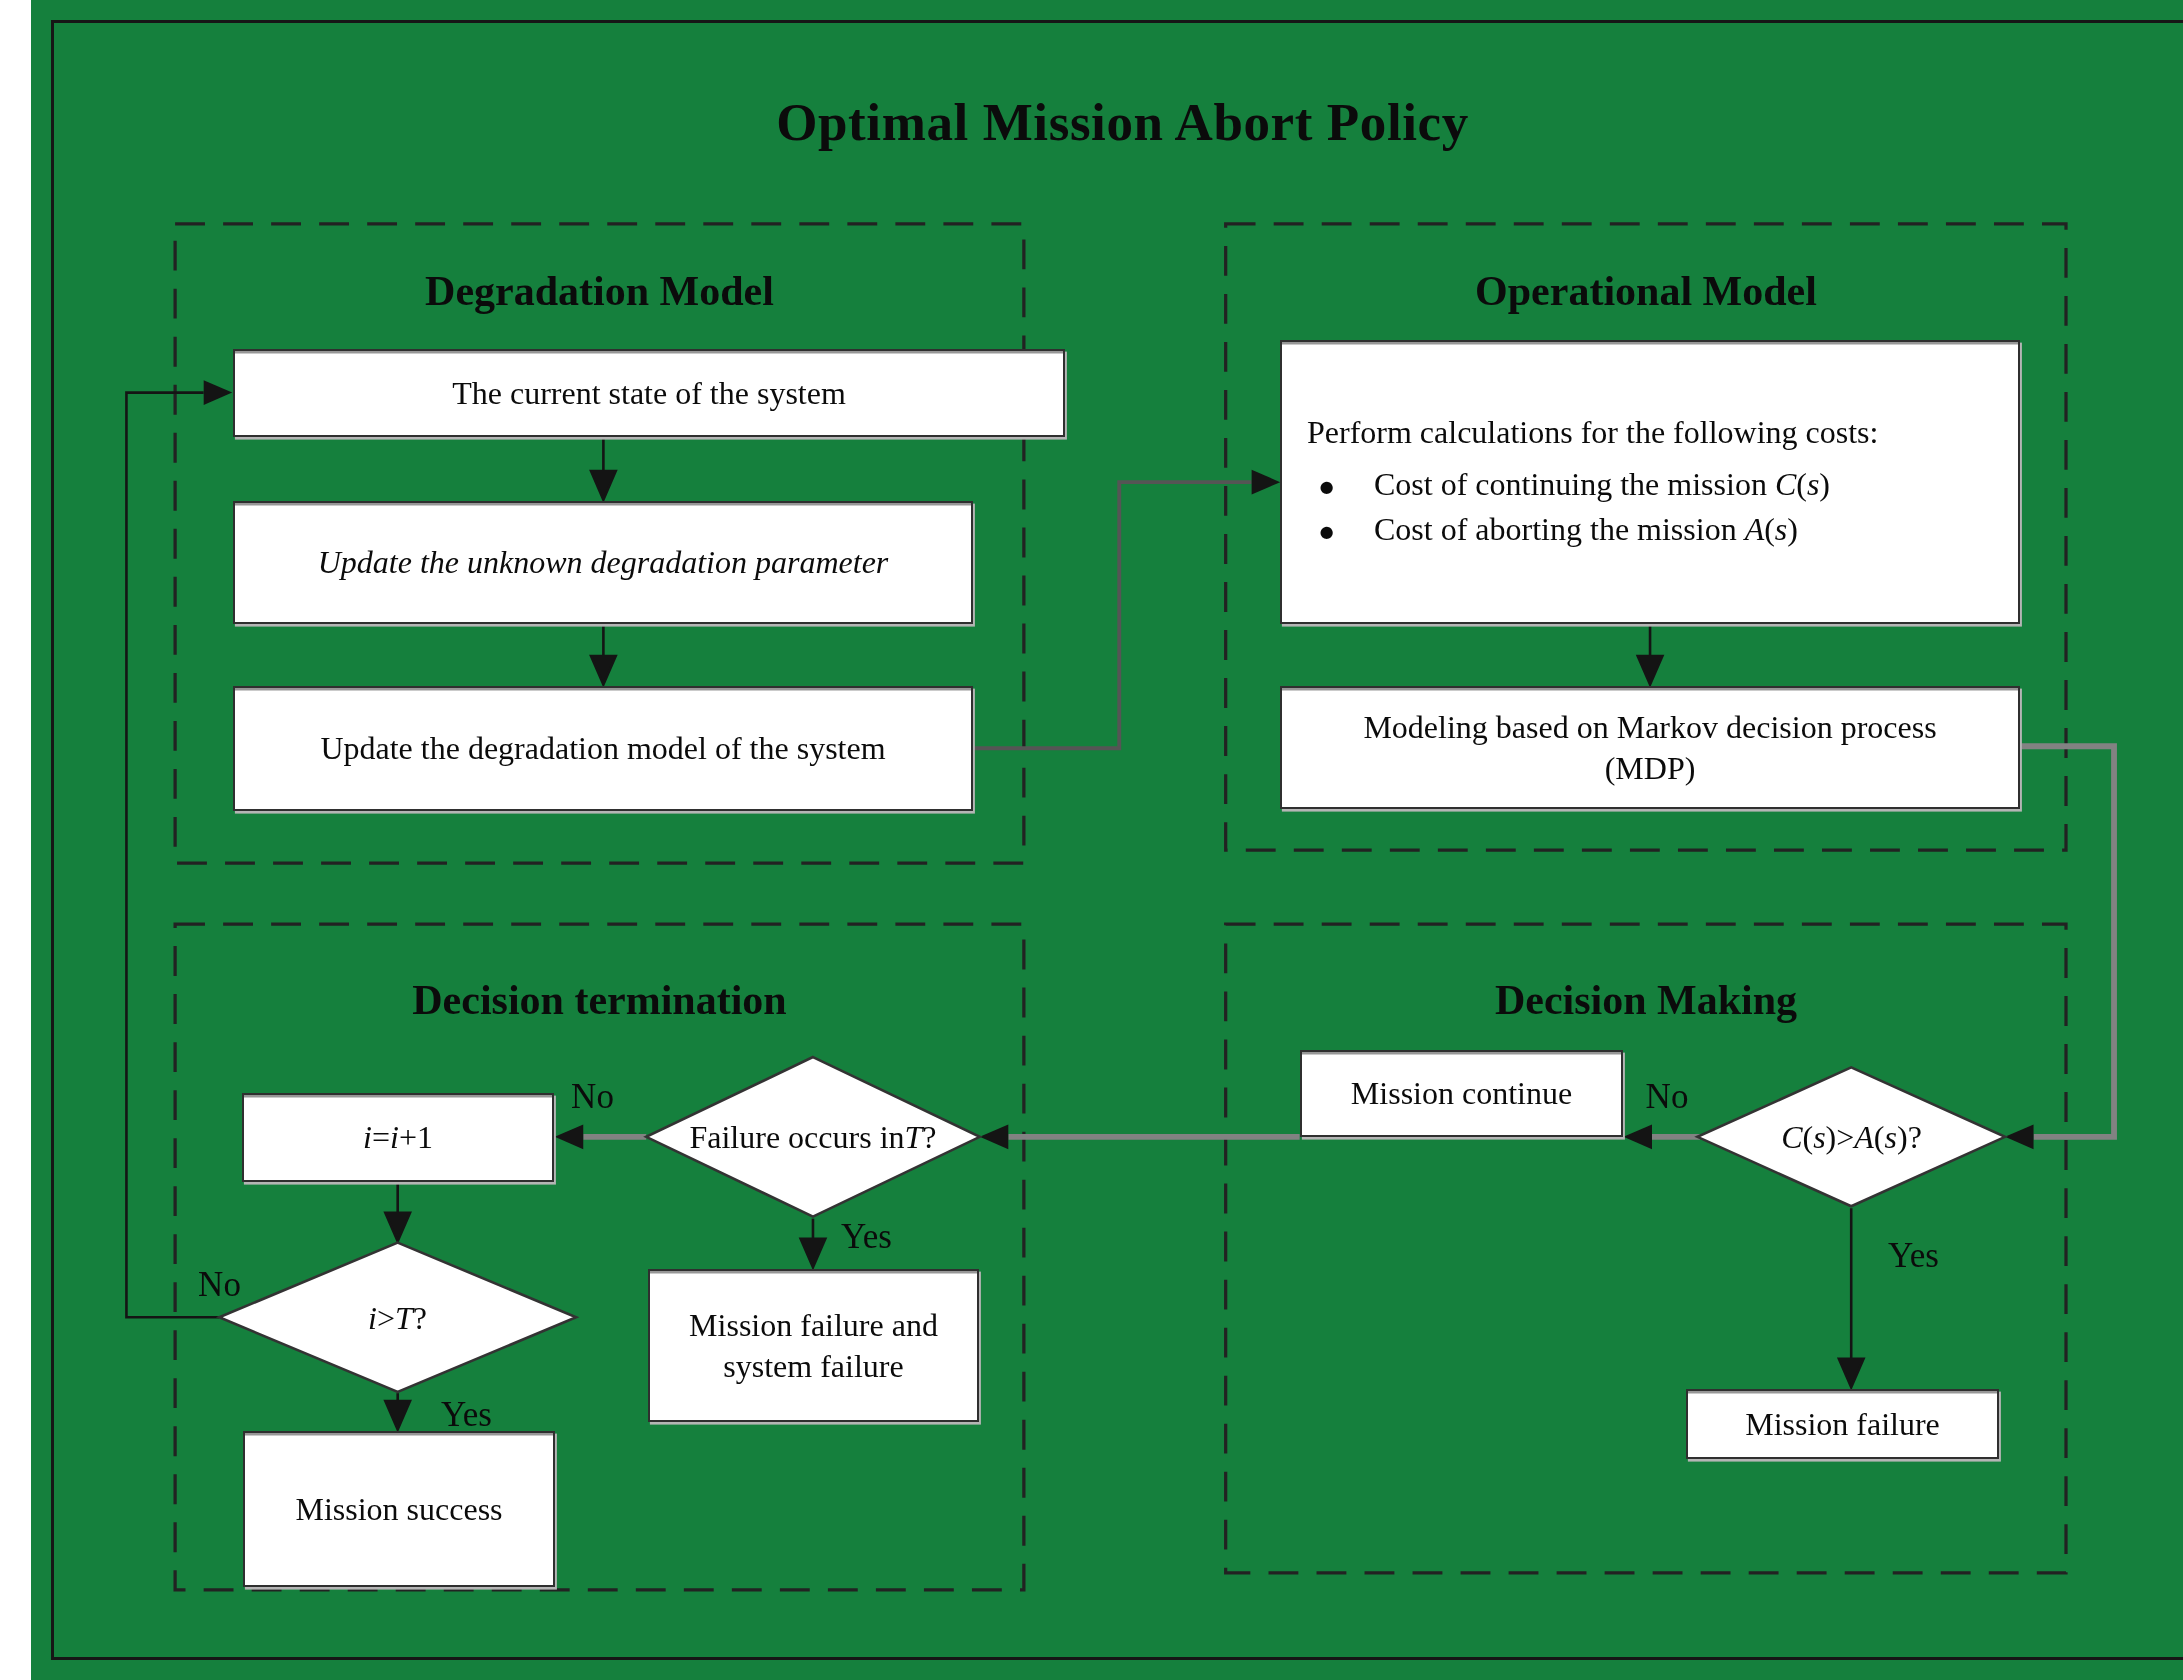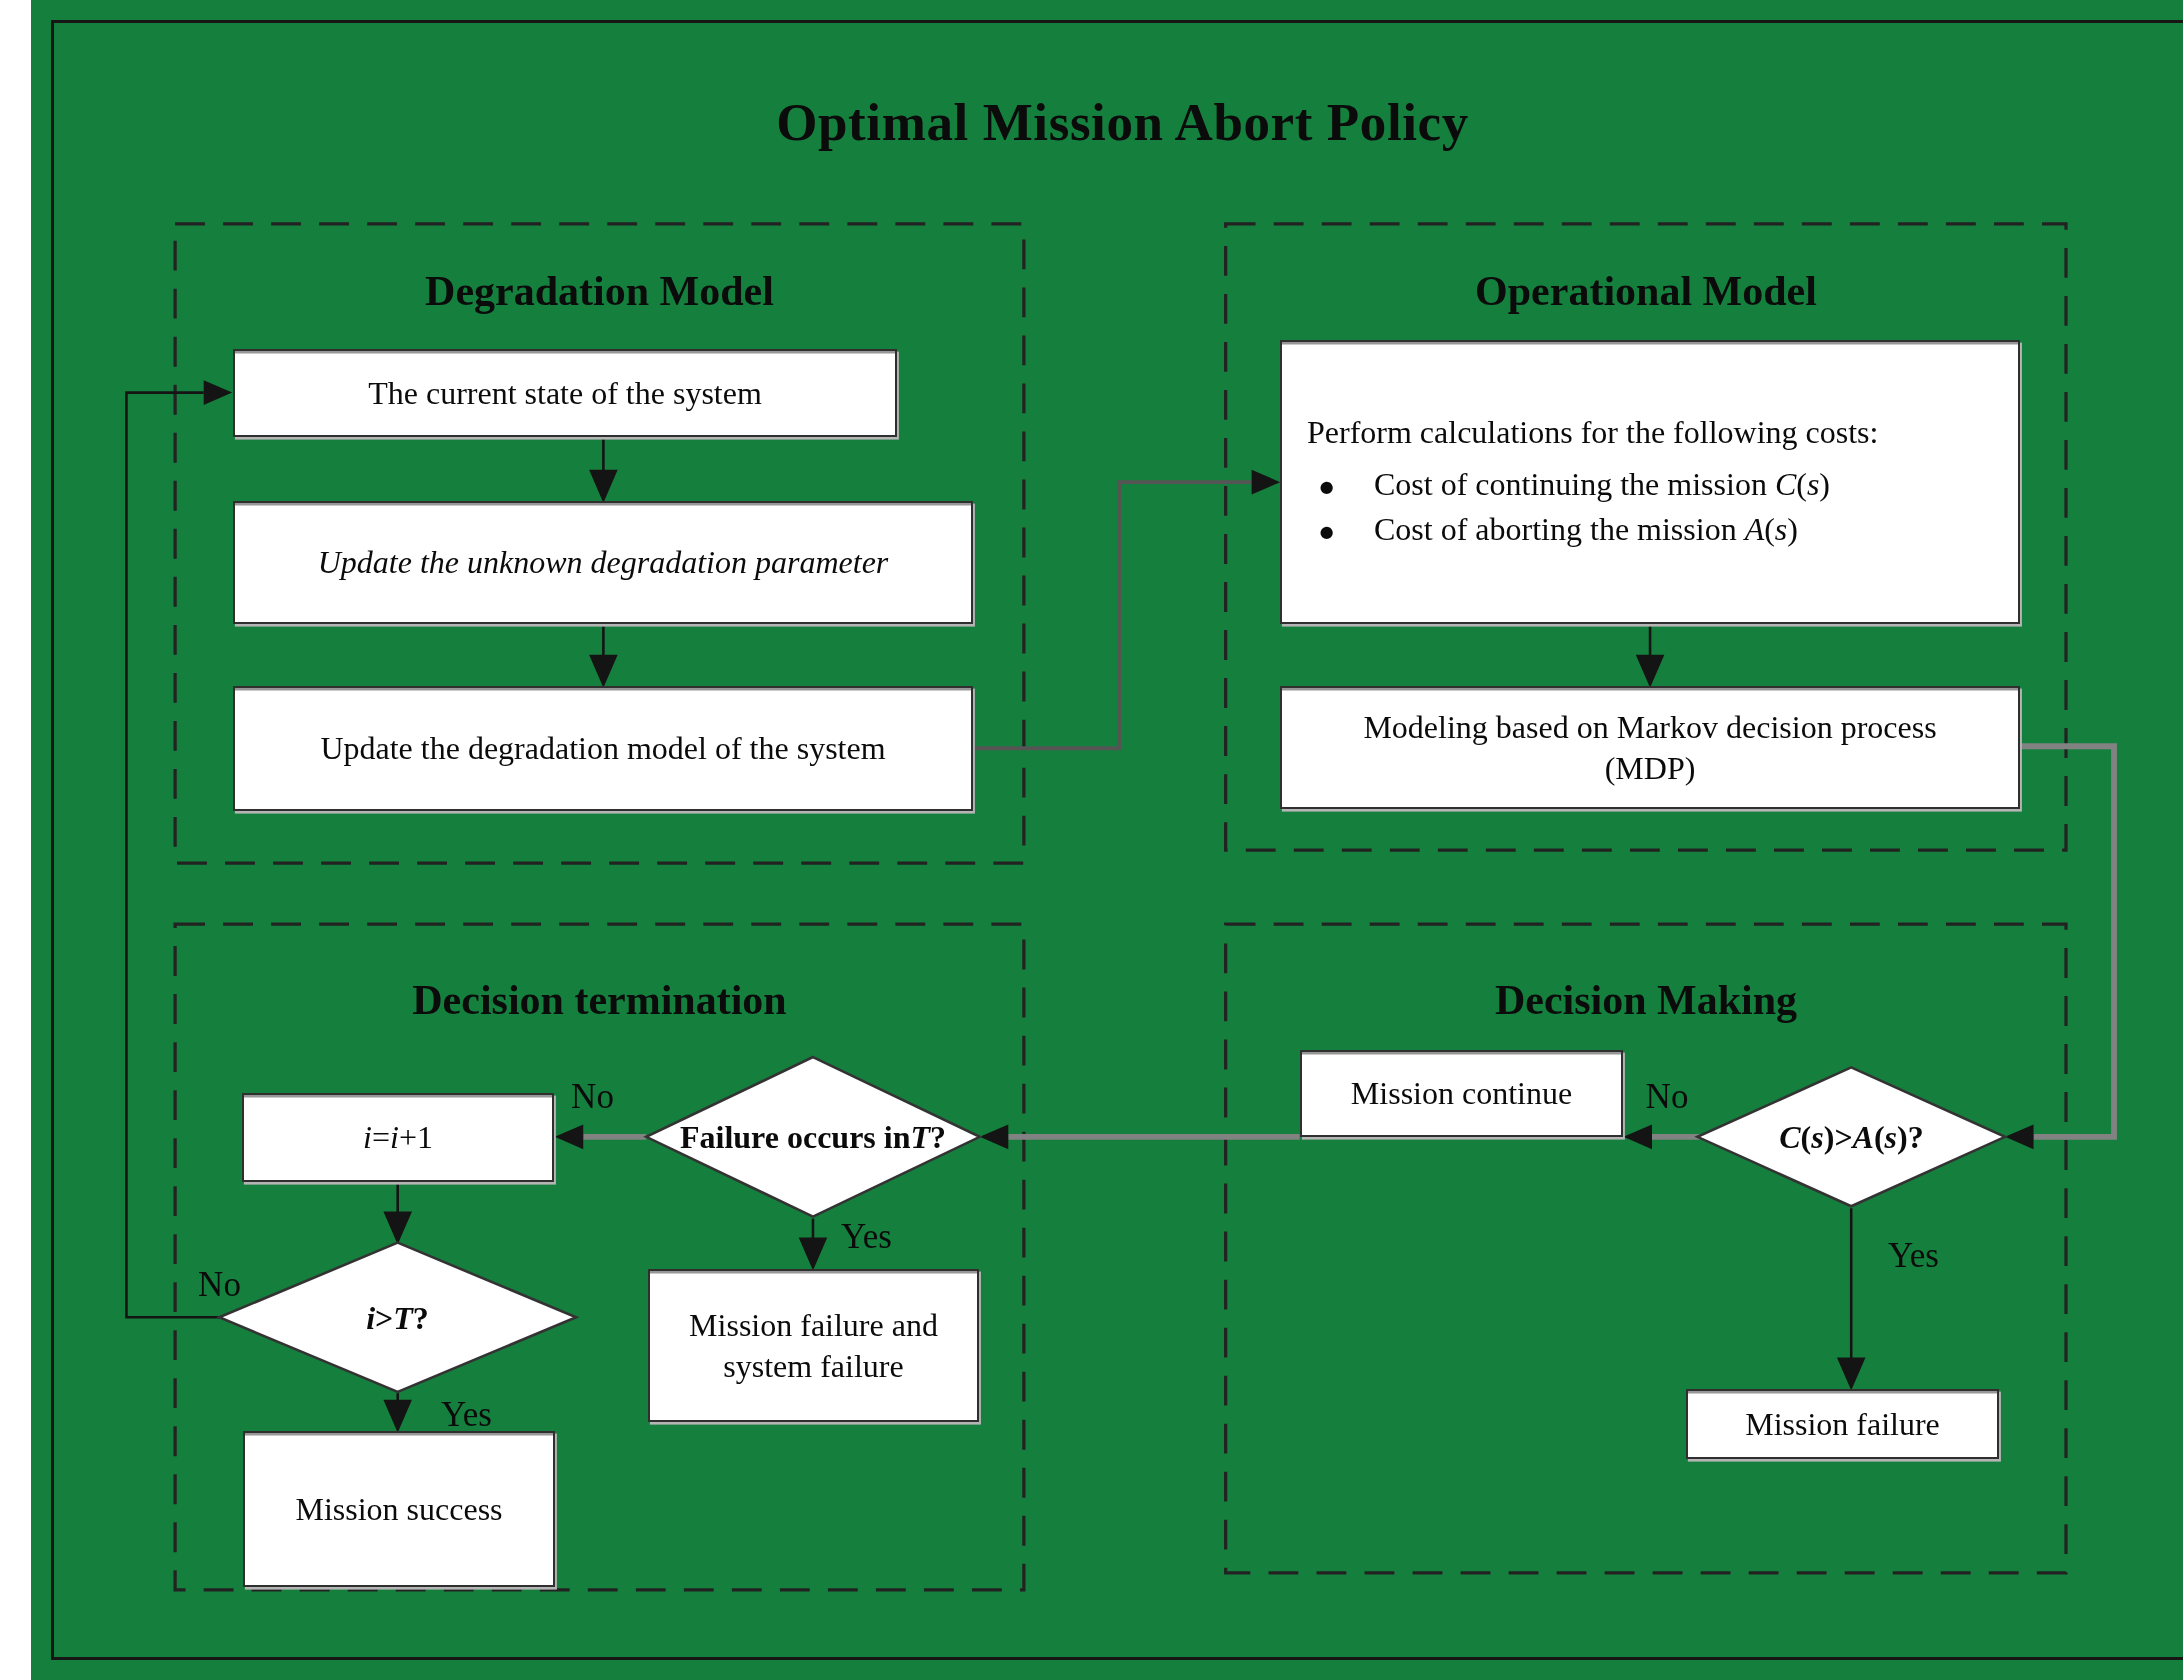--- a/index.html
+++ b/index.html
@@ -37,21 +37,21 @@
   .calc-inner{position:relative;width:100%;height:100%;}
   .calc-line{position:absolute;left:25px;right:13px;white-space:nowrap;}
   .bullet-row{position:absolute;left:36px;right:13px;white-space:nowrap;}
   .bullet-dot{display:inline-block;width:56px;font-size:28.6px;vertical-align:middle;}
   .dlabel{
     position:absolute;z-index:4;font-size:35px;line-height:1;
     background:transparent;white-space:nowrap;
   }
   .diamond-label{
     position:absolute;z-index:4;display:flex;align-items:center;justify-content:center;
-    font-size:32px;text-align:center;white-space:nowrap;font-weight:bold;
+    font-size:32px;text-align:center;white-space:nowrap;
   }
   .var{font-style:italic;}
 </style>
 </head>
 <body>
 
 <div id="canvas">
 
   <div id="outer-border"></div>
 
@@ -123,21 +123,21 @@
       <polygon points="1205,1629 1462,1752 1205,1875 948,1752"></polygon>
       <polygon points="565,1915 840,2030 565,2145 290,2030"></polygon>
     </g>
   </svg>
 
   <div class="section-heading" style="left:144px;top:267px;width:849px;">Degradation Model</div>
   <div class="section-heading" style="left:1195px;top:267px;width:840px;">Operational Model</div>
   <div class="section-heading" style="left:144px;top:976px;width:849px;">Decision termination</div>
   <div class="section-heading" style="left:1195px;top:976px;width:840px;">Decision Making</div>
 
-  <div class="proc" style="left:202px;top:349px;width:664px;height:88px;">
+  <div class="proc" style="left:202px;top:349px;width:832px;height:88px;">
     <span>The current state of the system</span>
   </div>
   <div class="proc" style="left:202px;top:501px;width:740px;height:123px;font-style:italic;">
     <span>Update the unknown degradation parameter</span>
   </div>
   <div class="proc" style="left:202px;top:686px;width:740px;height:125px;">
     <span>Update the degradation model of the system</span>
   </div>
 
   <div class="proc left-align" style="left:1249px;top:340px;width:740px;height:284px;">

